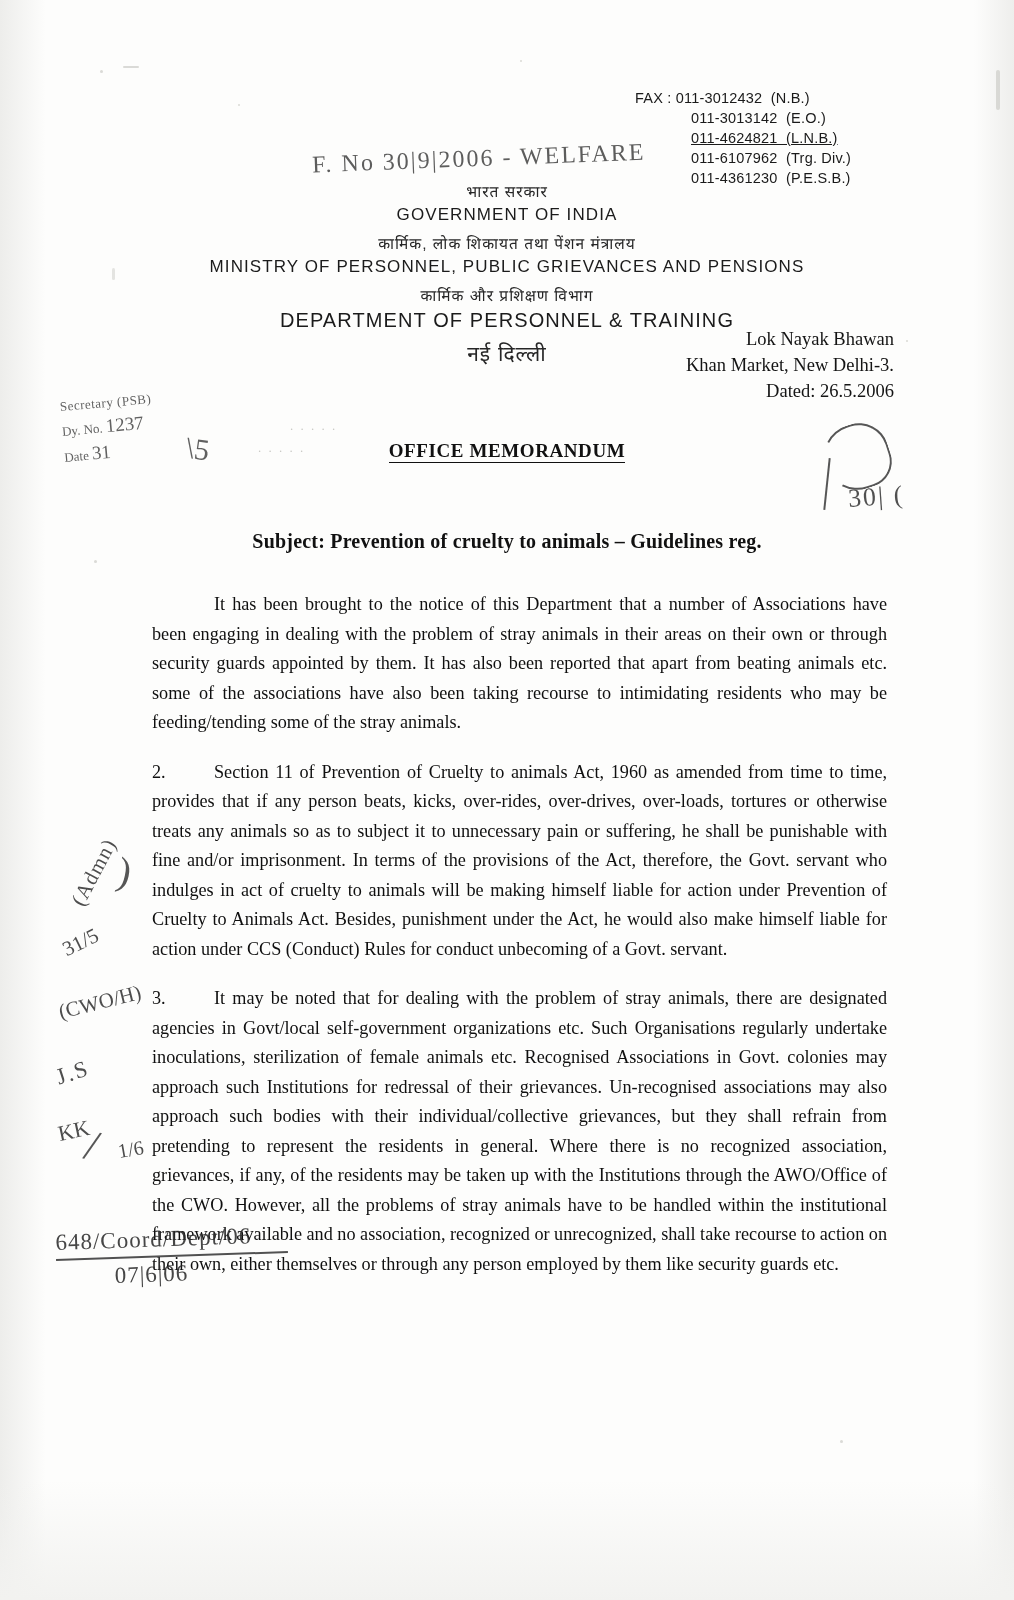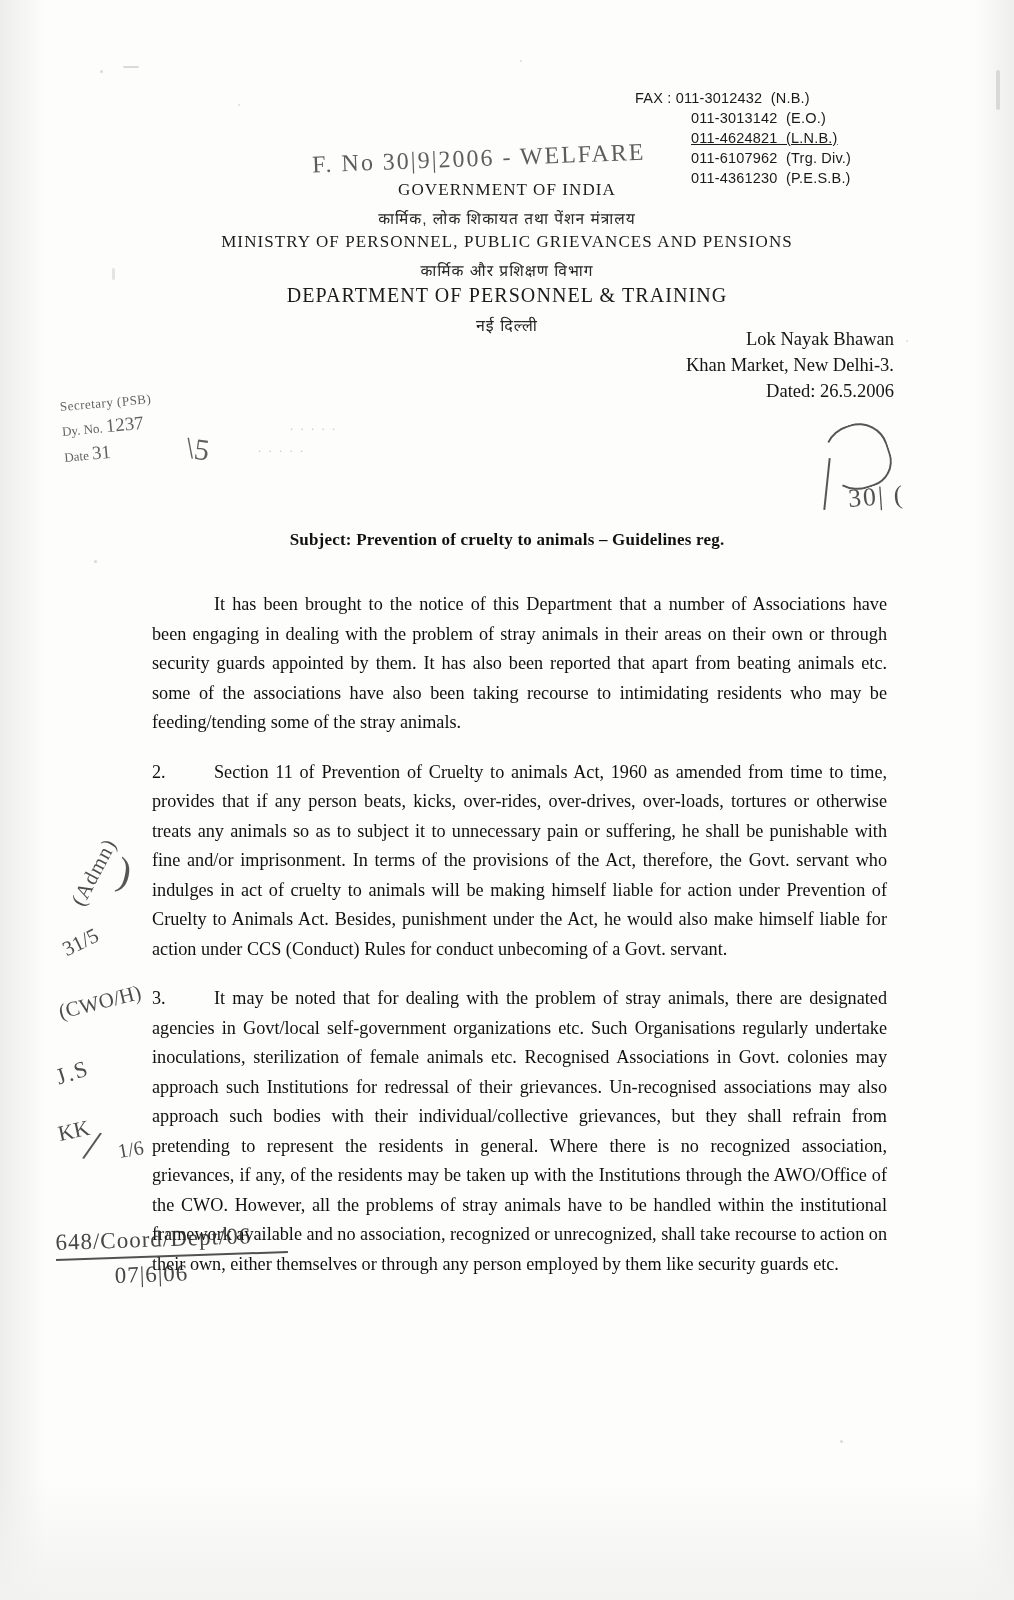--- a/index.html
+++ b/index.html
@@ -81,28 +81,28 @@
     text-align: center;
   }
   .lh-hi {
     font-family: "Liberation Sans", sans-serif;
     font-size: 15.5px;
     letter-spacing: 1px;
     color: #262626;
     margin: 0 0 3px 0;
   }
   .lh-en {
-    font-family: Liberation Serif, serif;
+    font-family: Liberation Sans, sans-serif;
     font-size: 17px;
     letter-spacing: 1.1px;
     color: #1b1b1b;
     margin: 0 0 7px 0;
   }
   .lh-en.small { font-size: 20px; }
-  .lh-city-hi { font-size: 16px; margin-bottom: 12px; }
+  .lh-city-hi { font-size: 21px; margin-bottom: 12px; }
   .lh-city-en { font-size: 16px; letter-spacing: 2px; }
 
   
   .addr-block {
     position: absolute;
     right: 120px;
     top: 326px;
     text-align: right;
     font-family: "Liberation Serif", serif;
     font-size: 18.5px;
@@ -187,21 +187,21 @@
     transform: rotate(-4deg);
   }
 
   
   .subject {
     position: absolute;
     left: 0; right: 0;
     top: 530px;
     text-align: center;
     font-weight: bold;
-    font-size: 17px;
+    font-size: 20px;
     letter-spacing: .2px;
   }
 
   
   .body-wrap {
     position: absolute;
     left: 152px;
     top: 590px;
     width: 735px;
     text-align: justify;
@@ -330,20 +330,21 @@
     <div class="fax-row" style="padding-left:56px;"><span>011-6107962  (Trg. Div.)</span></div>
     <div class="fax-row" style="padding-left:56px;"><span>011-4361230  (P.E.S.B.)</span></div>
   </div>
 
   <div class="file-no">F. No 30|9|2006 - WELFARE</div>
 
   <div class="ghost" style="left:290px;top:418px;">. . .  . .</div>
   <div class="ghost" style="left:258px;top:440px;">. .  . . .</div>
 
   <div class="letterhead">
+    <div class="lh-hi">भारत सरकार</div>
     <div class="lh-en">GOVERNMENT OF INDIA</div>
     <div class="lh-hi">कार्मिक, लोक शिकायत तथा पेंशन मंत्रालय</div>
     <div class="lh-en">MINISTRY OF PERSONNEL, PUBLIC GRIEVANCES AND PENSIONS</div>
     <div class="lh-hi">कार्मिक और प्रशिक्षण विभाग</div>
     <div class="lh-en small">DEPARTMENT OF PERSONNEL &amp; TRAINING</div>
     <div class="lh-hi lh-city-hi">नई दिल्ली</div>
   </div>
 
   <div class="addr-block">
     <div>Lok Nayak Bhawan</div>
@@ -351,20 +352,23 @@
     <div>Dated: 26.5.2006</div>
   </div>
 
   <div class="stamp">
     <div class="s1">Secretary (PSB)</div>
     <div class="s2"><span>Dy. No.</span> <span class="hw">1237</span></div>
     <div class="s3"><span>Date</span> <span class="hw">31</span></div>
   </div>
   <div class="stamp-slash">\5</div>
 
+  <div class="om-title">
+    <span>OFFICE MEMORANDUM</span>
+  </div>
 
   <div class="sig-right">
     <div class="loop"></div>
     <div class="tail"></div>
     <div class="digits">30| (</div>
   </div>
 
   <div class="subject">Subject: Prevention of cruelty to animals – Guidelines reg.</div>
 
   <div class="body-wrap">

